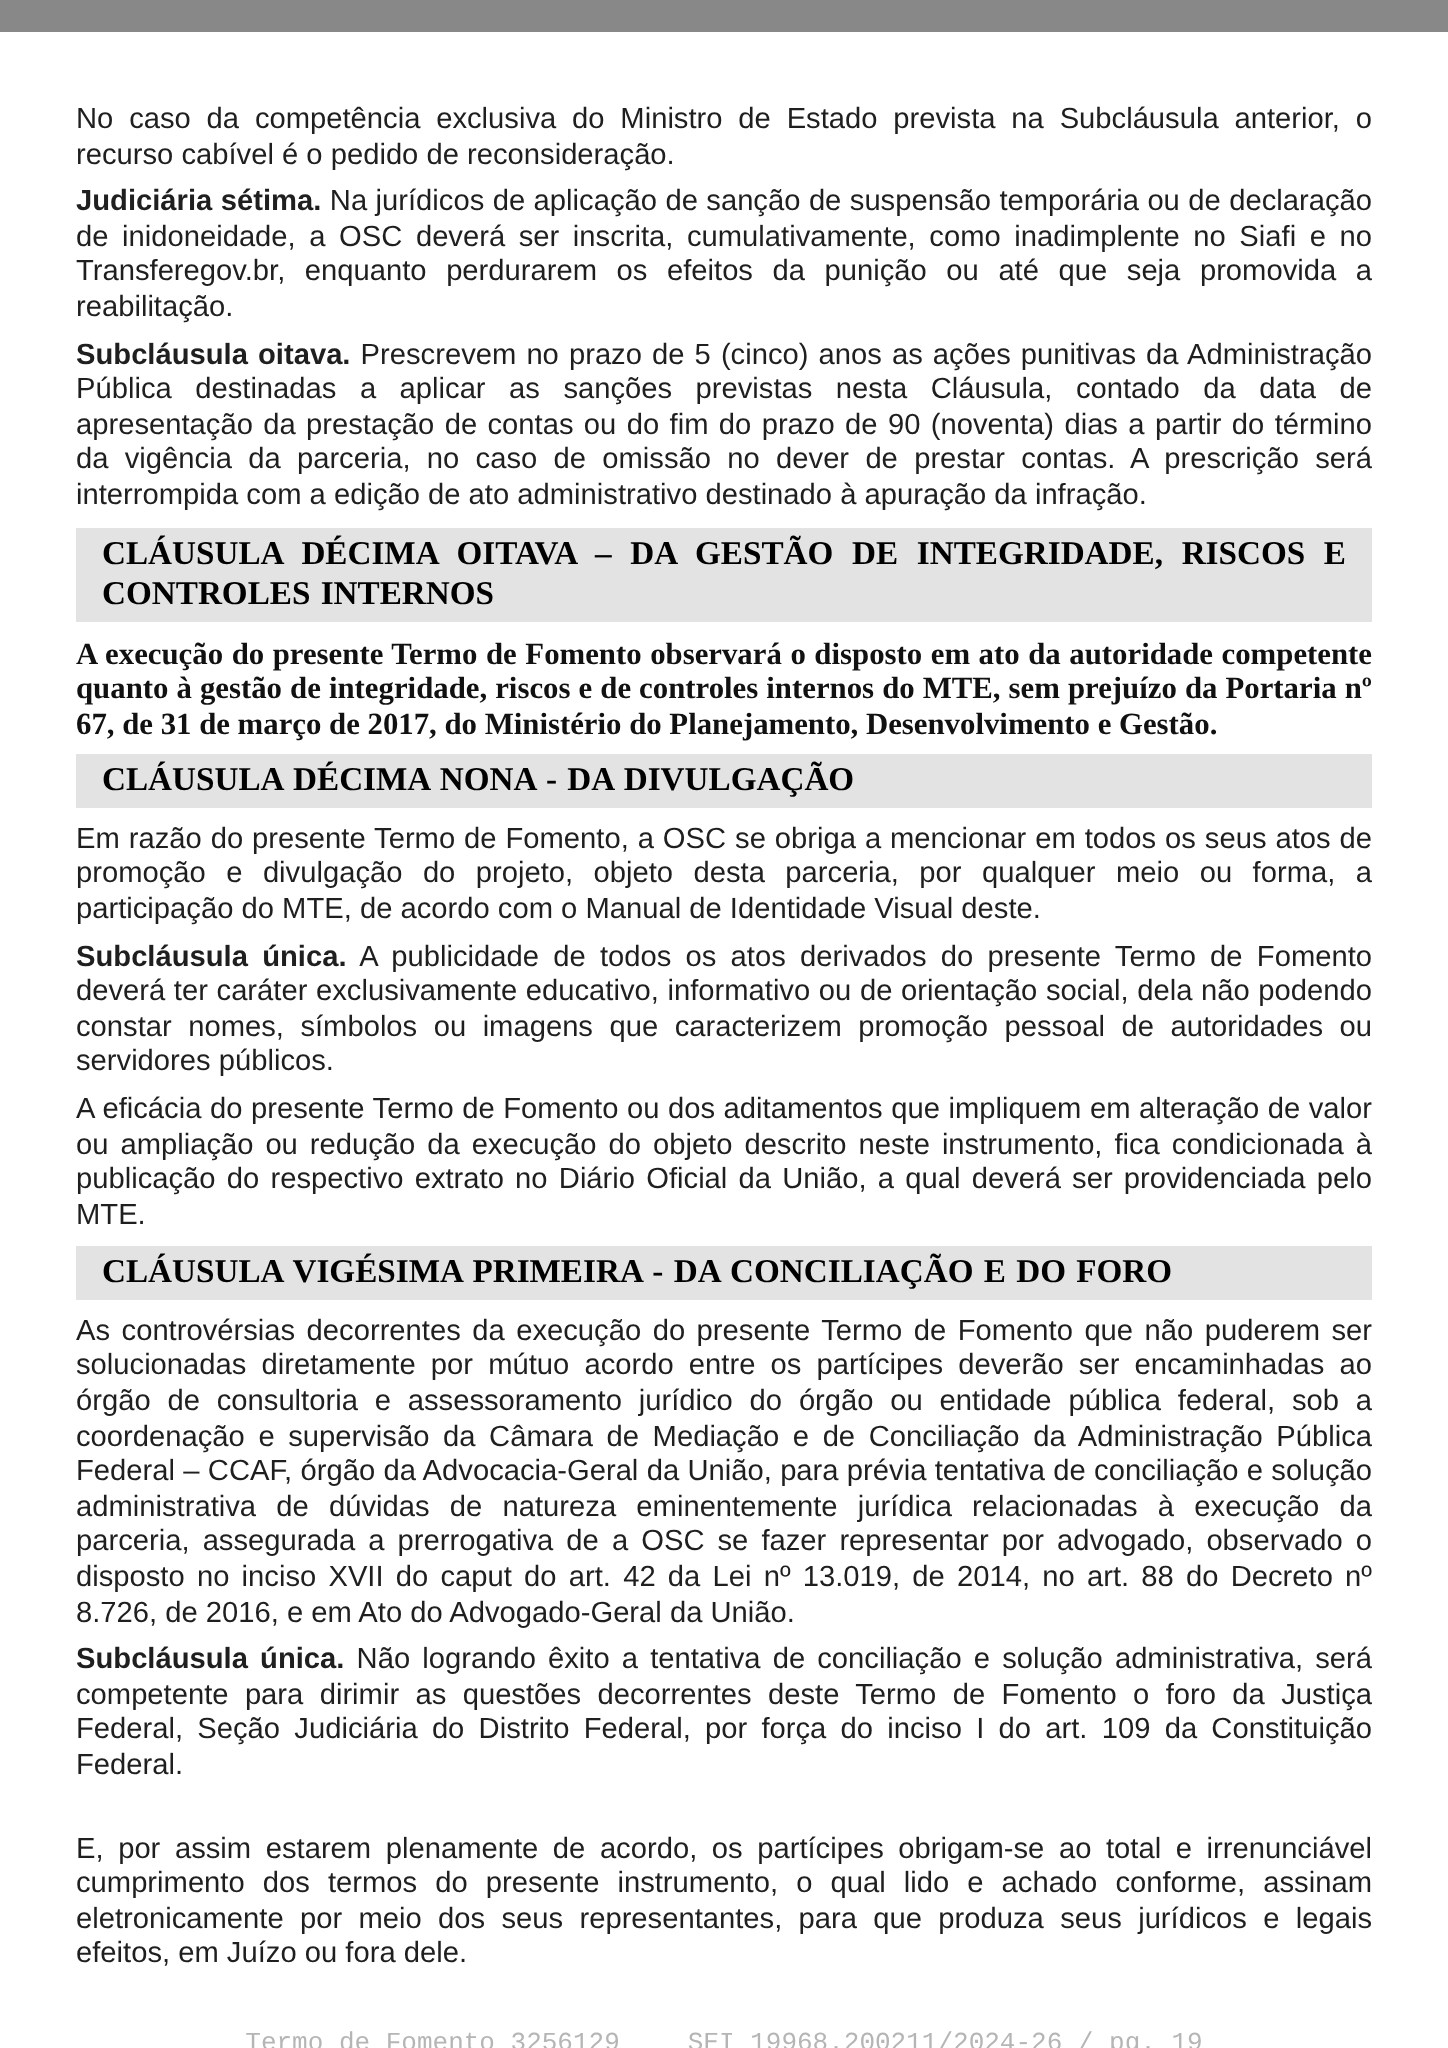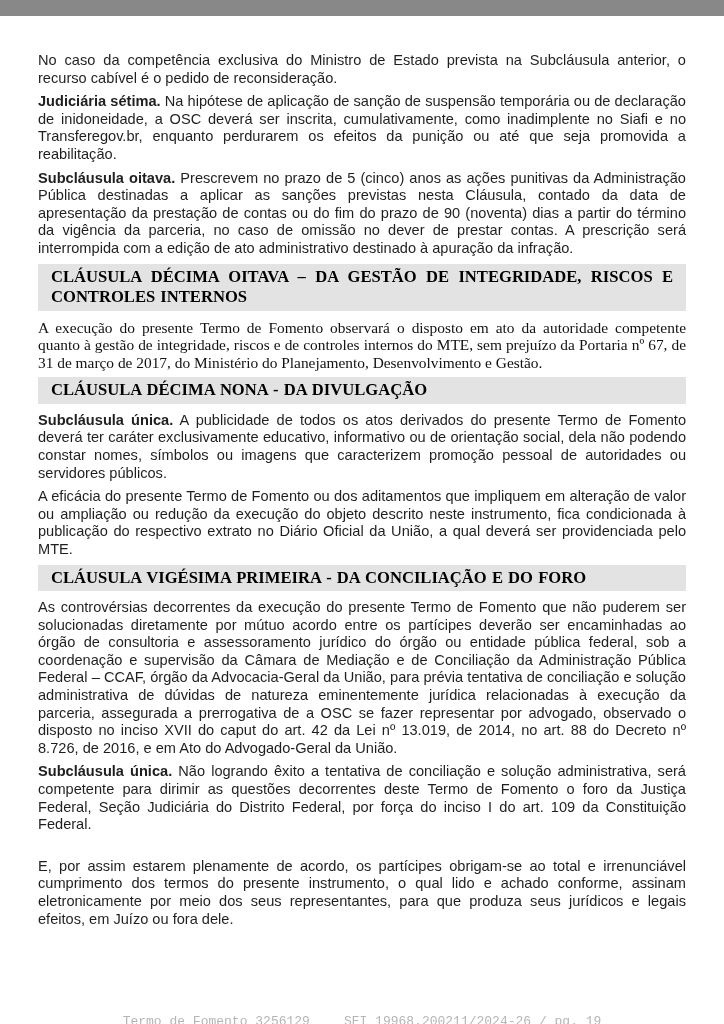--- a/index.html
+++ b/index.html
@@ -23,20 +23,21 @@
     color: #1f1f1f;
   }
   .para .lead { font-weight: bold; }
   .para-serif {
     font-family: "Liberation Serif", "DejaVu Serif", serif;
     font-size: 15.4px;
     line-height: 17.6px;
     text-align: justify;
     margin-bottom: 6px;
     color: #111111;
+    font-weight: bold;
   }
   .clause {
     font-family: "Liberation Serif", "DejaVu Serif", serif;
     font-weight: bold;
     font-size: 16.6px;
     line-height: 20.5px;
     background: #e3e3e3;
     color: #000000;
     padding: 3px 13px;
     margin: 4px 0 8px 0;
@@ -57,30 +58,31 @@
     align-items: center;
   }
 </style>
 </head>
 <body>
 
 <div class="page">
 
   <p class="para"><span>No caso da competência exclusiva do Ministro de Estado prevista na Subcláusula anterior, o recurso cabível é o pedido de reconsideração.</span></p>
 
-  <p class="para"><span class="lead">Judiciária sétima.</span> <span>Na hipótese de aplicação de sanção de suspensão temporária ou de declaração de inidoneidade, a OSC deverá ser inscrita, cumulativamente, como inadimplente no Siafi e no Transferegov.br, enquanto perdurarem os efeitos da punição ou até que seja promovida a reabilitação.</span></p>
+  <p class="para"><span class="lead">Judiciária sétima.</span> <span>Na jurídicos de aplicação de sanção de suspensão temporária ou de declaração de inidoneidade, a OSC deverá ser inscrita, cumulativamente, como inadimplente no Siafi e no Transferegov.br, enquanto perdurarem os efeitos da punição ou até que seja promovida a reabilitação.</span></p>
 
   <p class="para"><span class="lead">Subcláusula oitava.</span> <span>Prescrevem no prazo de 5 (cinco) anos as ações punitivas da Administração Pública destinadas a aplicar as sanções previstas nesta Cláusula, contado da data de apresentação da prestação de contas ou do fim do prazo de 90 (noventa) dias a partir do término da vigência da parceria, no caso de omissão no dever de prestar contas. A prescrição será interrompida com a edição de ato administrativo destinado à apuração da infração.</span></p>
 
   <h2 class="clause">CLÁUSULA DÉCIMA OITAVA – DA GESTÃO DE INTEGRIDADE, RISCOS E CONTROLES INTERNOS</h2>
 
   <p class="para-serif">A execução do presente Termo de Fomento observará o disposto em ato da autoridade competente quanto à gestão de integridade, riscos e de controles internos do MTE, sem prejuízo da Portaria nº 67, de 31 de março de 2017, do Ministério do Planejamento, Desenvolvimento e Gestão.</p>
 
   <h2 class="clause">CLÁUSULA DÉCIMA NONA - DA DIVULGAÇÃO</h2>
 
+  <p class="para">Em razão do presente Termo de Fomento, a OSC se obriga a mencionar em todos os seus atos de promoção e divulgação do projeto, objeto desta parceria, por qualquer meio ou forma, a participação do MTE, de acordo com o Manual de Identidade Visual deste.</p>
 
   <p class="para"><span class="lead">Subcláusula única.</span> <span>A publicidade de todos os atos derivados do presente Termo de Fomento deverá ter caráter exclusivamente educativo, informativo ou de orientação social, dela não podendo constar nomes, símbolos ou imagens que caracterizem promoção pessoal de autoridades ou servidores públicos.</span></p>
 
 
   <p class="para">A eficácia do presente Termo de Fomento ou dos aditamentos que impliquem em alteração de valor ou ampliação ou redução da execução do objeto descrito neste instrumento, fica condicionada à publicação do respectivo extrato no Diário Oficial da União, a qual deverá ser providenciada pelo MTE.</p>
 
   <h2 class="clause">CLÁUSULA VIGÉSIMA PRIMEIRA - DA CONCILIAÇÃO E DO FORO</h2>
 
   <p class="para">As controvérsias decorrentes da execução do presente Termo de Fomento que não puderem ser solucionadas diretamente por mútuo acordo entre os partícipes deverão ser encaminhadas ao órgão de consultoria e assessoramento jurídico do órgão ou entidade pública federal, sob a coordenação e supervisão da Câmara de Mediação e de Conciliação da Administração Pública Federal – CCAF, órgão da Advocacia-Geral da União, para prévia tentativa de conciliação e solução administrativa de dúvidas de natureza eminentemente jurídica relacionadas à execução da parceria, assegurada a prerrogativa de a OSC se fazer representar por advogado, observado o disposto no inciso XVII do caput do art. 42 da Lei nº 13.019, de 2014, no art. 88 do Decreto nº 8.726, de 2016, e em Ato do Advogado-Geral da União.</p>
 

